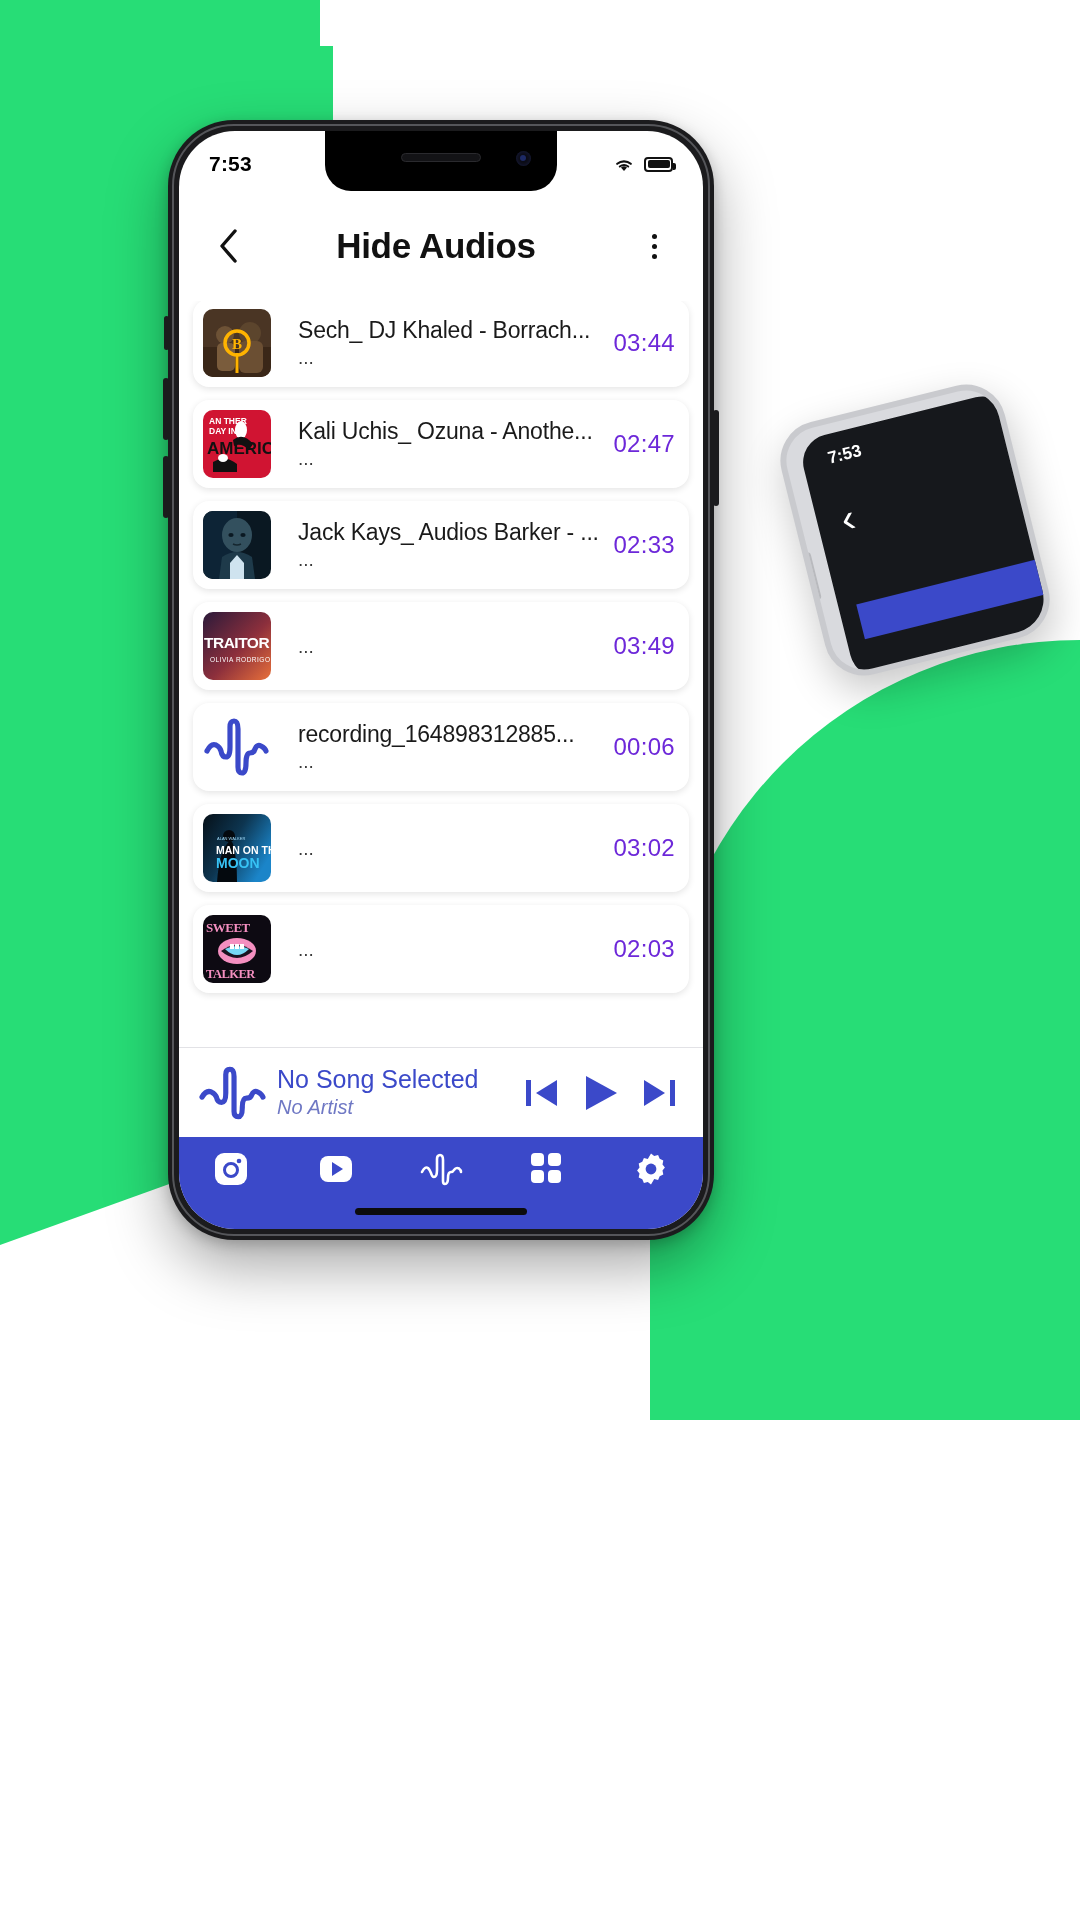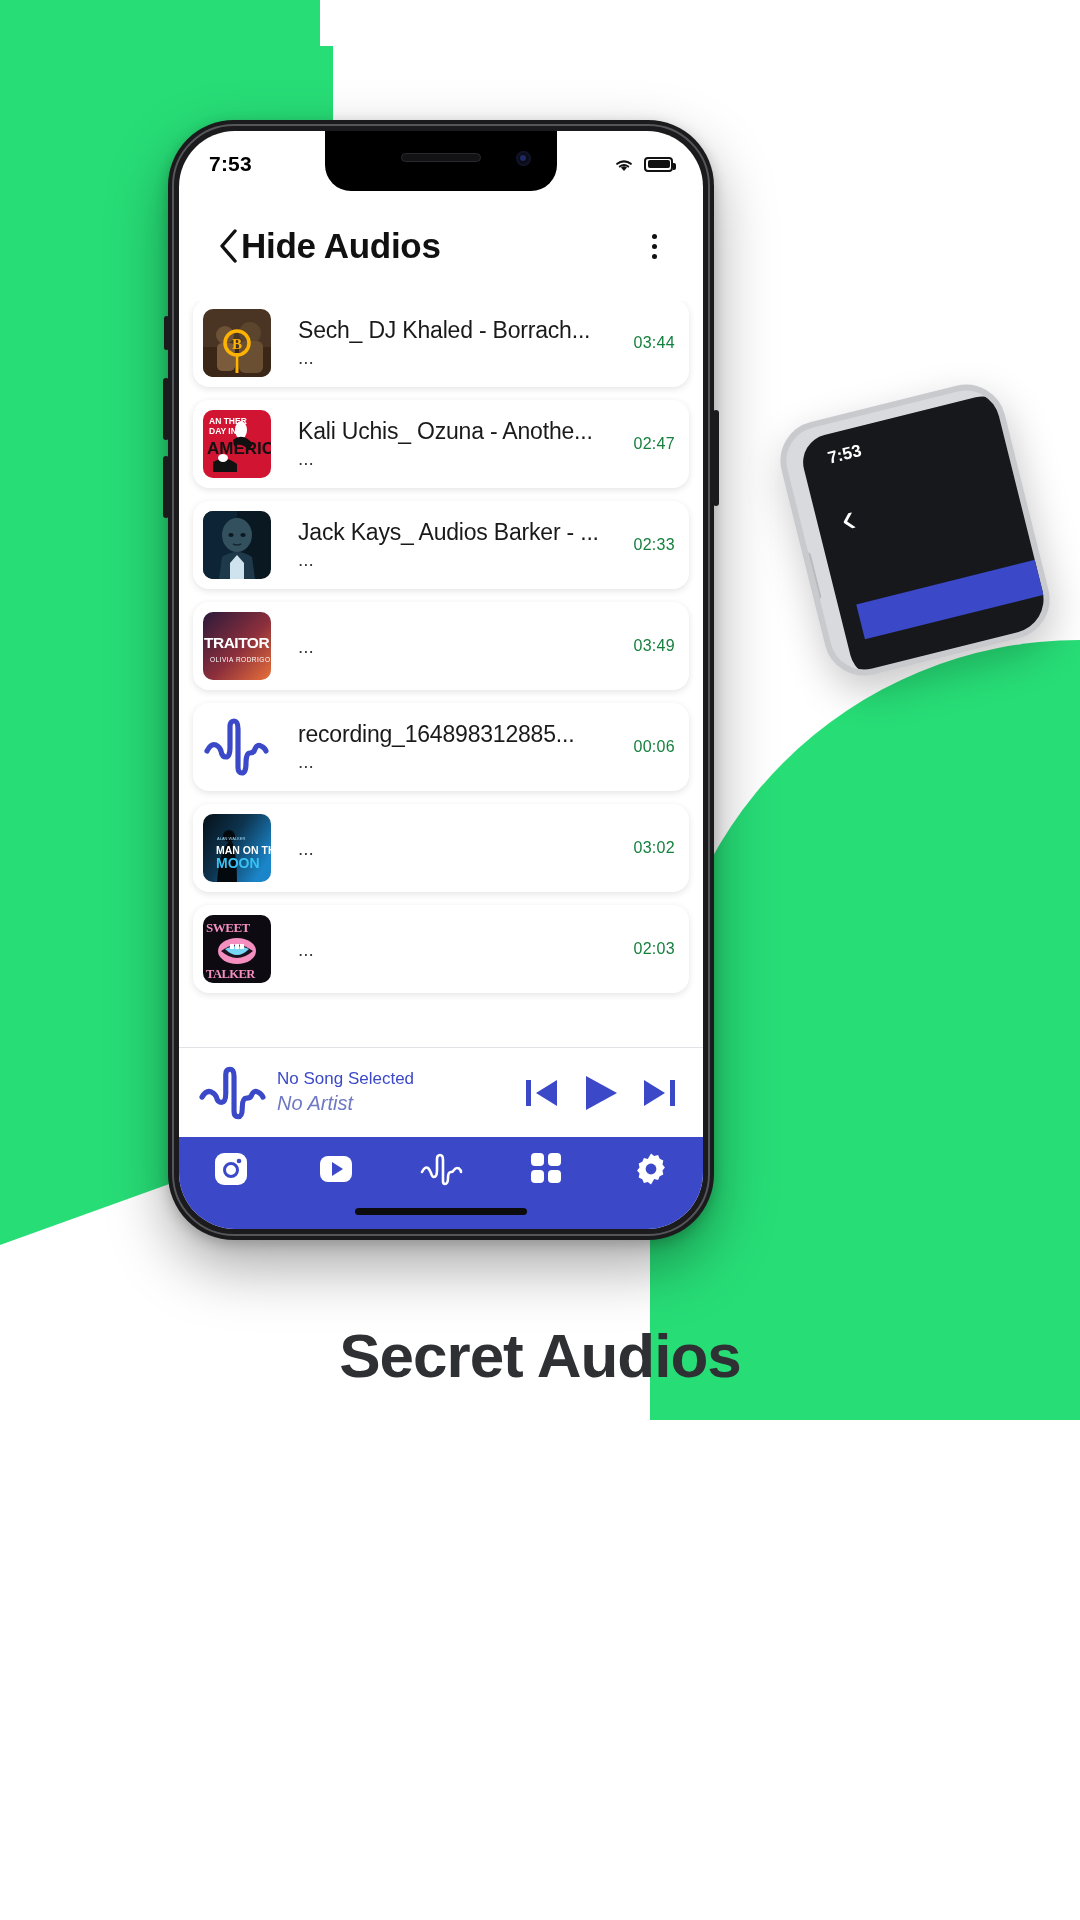--- a/index.html
+++ b/index.html
@@ -131,21 +131,21 @@
   
   .app-header{
     position:absolute; top:60px; left:0; right:0; height:110px;
     display:flex; align-items:center; padding:0 26px; background:#fff; z-index:20;
   }
   .back-btn{
     width:46px; height:46px; display:flex; align-items:center; justify-content:center;
     cursor:pointer;
   }
   .app-title{
-    flex:1; font-size:35px; font-weight:700; color:#111;
+    flex:1; text-align:center; font-size:35px; font-weight:700; color:#111;
     letter-spacing:-.3px; margin-left:-10px;
   }
   .kebab{
     width:46px; height:46px; display:flex; flex-direction:column;
     align-items:center; justify-content:center; gap:5px; cursor:pointer;
   }
   .kebab i{ display:block; width:5px; height:5px; border-radius:50%; background:#111; }
 
   
   .list{
@@ -164,31 +164,31 @@
     width:68px; height:68px; border-radius:10px; flex:none; overflow:hidden;
     position:relative; background:#eee;
   }
   .thumb svg, .thumb .art { width:100%; height:100%; display:block; }
   .row-text{ flex:1; min-width:0; padding-left:27px; padding-right:8px; }
   .row-title{
     font-size:23px; color:#1a1a1a; white-space:nowrap; overflow:hidden;
     line-height:1.18; letter-spacing:-.2px;
   }
   .row-sub{ font-size:19px; color:#3a3a3a; line-height:1.1; margin-top:3px; }
-  .row-dur{ font-size:16px; color:#15803d; flex:none; letter-spacing:.3px; }
+  .row-dur{ font-size:24px; color:#6d28d9; flex:none; letter-spacing:.3px; }
 
   
   .nowplaying{
     position:absolute; left:0; right:0; bottom:92px; height:90px;
     background:#fff; border-top:1px solid #e2e2e6;
     display:flex; align-items:center; padding:0 18px; z-index:25;
   }
   .np-wave{ width:72px; height:62px; flex:none; }
   .np-text{ flex:1; padding-left:8px; min-width:0; }
-  .np-title{ font-size:17px; color:#3b49c9; font-weight:500; line-height:1.1; }
+  .np-title{ font-size:25px; color:#3b49c9; font-weight:500; line-height:1.1; }
   .np-artist{ font-size:20px; color:#6f78c4; margin-top:3px;font-style:italic; }
   .np-ctrls{ display:flex; align-items:center; gap:16px; flex:none; padding-right:6px; }
   .np-ctrls svg{ cursor:pointer; }
 
   
   .bottomnav{
     position:absolute; left:0; right:0; bottom:0; height:92px;
     background:#3b49c9; display:flex; align-items:flex-start;
     justify-content:space-around; padding-top:14px; z-index:25;
   }
@@ -475,14 +475,13 @@
         </svg>
       </div>
     </div>
 
     <div class="home-indicator"></div>
 
   </div>
 </div>
 
 <div class="caption">
-  <div class="l2">Secret Audios</div>
 </div>
 
 </body></html>

